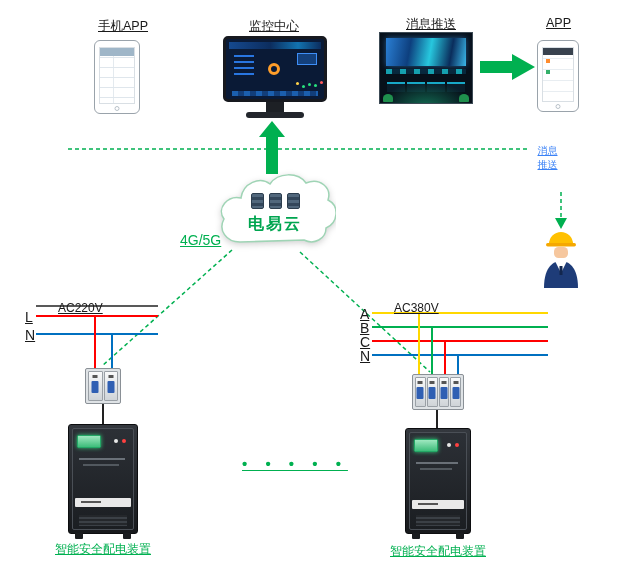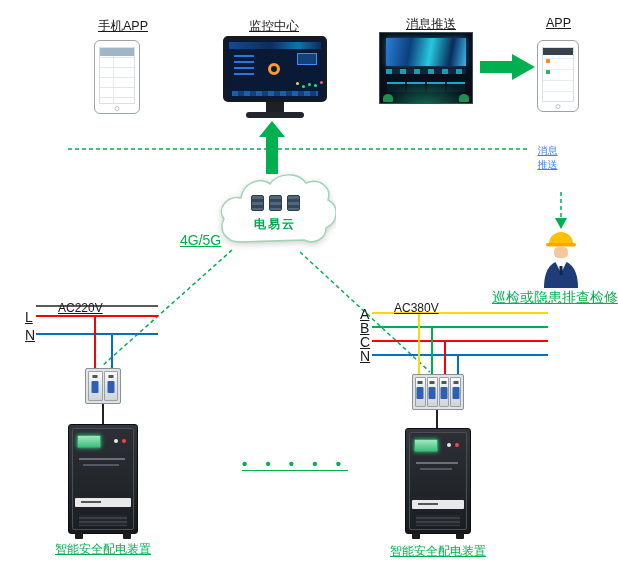--- a/index.html
+++ b/index.html
@@ -70,21 +70,21 @@
   .mc-glow { position:absolute; left:0; bottom:0; width:100%; height:32%;
              background:radial-gradient(ellipse at 50% 120%, rgba(30,200,140,.5), transparent 70%); }
   .mc-plant { position:absolute; bottom:1px; width:10px; height:8px; background:#1f8f4d; border-radius:50% 50% 10% 10%; }
 
   
   .cloud-inner { position:absolute; left:0; top:0; width:100%; height:100%;
                  display:flex; flex-direction:column; align-items:center; justify-content:center; padding-top:2px; }
   .servers { display:flex; gap:5px; }
   .server { width:13px; height:16px; border-radius:2px; border:1px solid #2c3d4e;
             background:repeating-linear-gradient(to bottom,#51677c 0 3px,#33465a 3px 6px); }
-  .cloud-label { color:#00a550; font-weight:bold; font-size:12px; letter-spacing:2px; margin-top:5px; }
+  .cloud-label { color:#00a550; font-weight:bold; font-size:16px; letter-spacing:2px; margin-top:5px; }
 
   
   .breaker { background:#dfe3e6; border:1px solid #8a9096; border-radius:2px; display:flex; gap:1px; padding:2px; }
   .pole { flex:1; background:linear-gradient(#f8f9fa,#cfd4d8); border:1px solid #9aa0a6; border-radius:1px; position:relative; }
   .pole::before { content:""; position:absolute; left:50%; top:3px; transform:translateX(-50%); width:5px; height:3px; background:#555; }
   .pole::after { content:""; position:absolute; left:50%; top:55%; transform:translate(-50%,-50%); width:7px; height:12px; background:#2f5fb3; border-radius:1px; }
 
   
   .cabinet { background:linear-gradient(#34383e,#17191c); border:1px solid #0c0d0f; border-radius:3px; }
   .cab-bezel { position:absolute; inset:3px; border:1px solid #4a4f56; border-radius:2px;
@@ -201,21 +201,20 @@
   <div class="lbl vtext" style="left:534px;top:144px">消息推送</div>
 
   <svg class="comp" style="left:538px;top:226px" width="46" height="62" viewBox="0 0 46 62">
     <path d="M11 18 a12 12 0 0 1 24 0 z" fill="#ffc000"></path>
     <rect x="8" y="17" width="30" height="3.5" rx="1.7" fill="#f5a800"></rect>
     <rect x="16" y="21" width="14" height="11" rx="4.5" fill="#f6c79e"></rect>
     <path d="M6 62 C6 40 16 35 23 35 C30 35 40 40 40 62 Z" fill="#1e3c78"></path>
     <path d="M17 35 L23 47 L29 35 Z" fill="#ffffff"></path>
     <rect x="21.5" y="40" width="3" height="9" fill="#12264d"></rect>
   </svg>
-  <div class="lbl green small" style="left:492px;top:289px">巡检或隐患排查检修</div>
 
   <div class="lbl" style="left:58px;top:301px">AC220V</div>
   <div class="lbl small" style="left:25px;top:309px">L</div>
   <div class="lbl small" style="left:25px;top:327px">N</div>
 
   <div class="lbl" style="left:394px;top:301px">AC380V</div>
   <div class="lbl small" style="left:360px;top:306px">A</div>
   <div class="lbl small" style="left:360px;top:320px">B</div>
   <div class="lbl small" style="left:360px;top:334px">C</div>
   <div class="lbl small" style="left:360px;top:348px">N</div>

